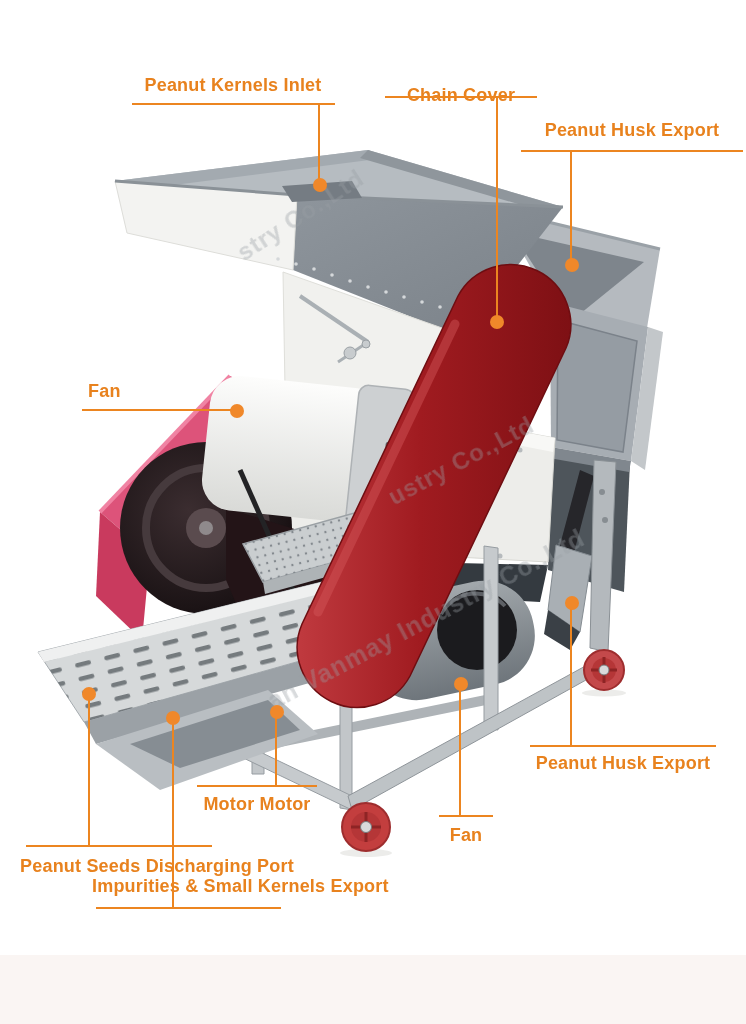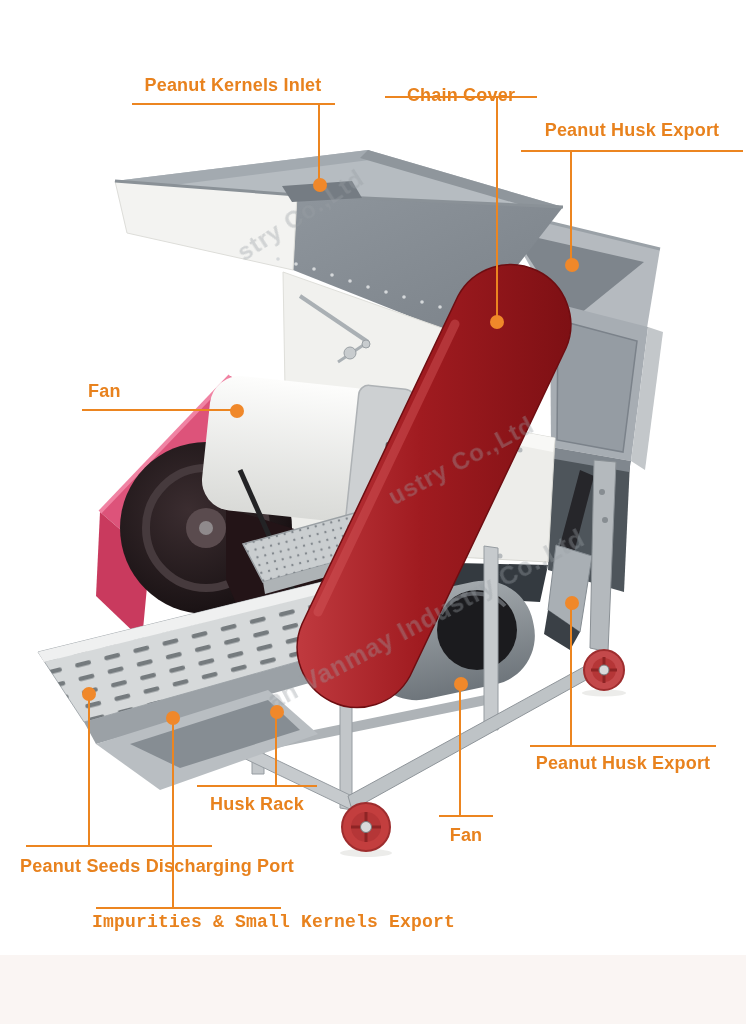--- a/index.html
+++ b/index.html
@@ -233,34 +233,34 @@
   </div>
 
   <div>
     <span class="ann-label center" style="left:437px;top:825px;width:58px;">Fan</span>
     <i class="ln h" style="left:439px;top:815px;width:54px;"></i>
     <i class="ln v" style="left:459px;top:690px;height:125px;"></i>
     <i class="dot" style="left:454px;top:677px;"></i>
   </div>
 
   <div>
-    <span class="ann-label center" style="left:194px;top:794px;width:126px;">Husk Rack</span>
+    <span class="ann-label center" style="left:194px;top:794px;width:126px;">Motor Motor</span>
     <i class="ln h" style="left:197px;top:785px;width:120px;"></i>
     <i class="ln v" style="left:275px;top:718px;height:67px;"></i>
     <i class="dot" style="left:270px;top:705px;"></i>
   </div>
 
   <div>
     <span class="ann-label" style="left:20px;top:856px;">Peanut Seeds Discharging Port</span>
     <i class="ln h" style="left:26px;top:845px;width:186px;"></i>
     <i class="ln v" style="left:88px;top:700px;height:145px;"></i>
     <i class="dot" style="left:82px;top:687px;"></i>
   </div>
 
   <div>
-    <span class="ann-label" style="left:92px;top:912px;font-family:Liberation Mono, monospace;">Impurities &amp; Small Kernels Export</span>
+    <span class="ann-label" style="left:92px;top:876px;">Impurities &amp; Small Kernels Export</span>
     <i class="ln h" style="left:96px;top:907px;width:185px;"></i>
     <i class="ln v" style="left:172px;top:724px;height:183px;"></i>
     <i class="dot" style="left:166px;top:711px;"></i>
   </div>
 
   <div class="footer-band"></div>
 </div>
 
 </body></html>

